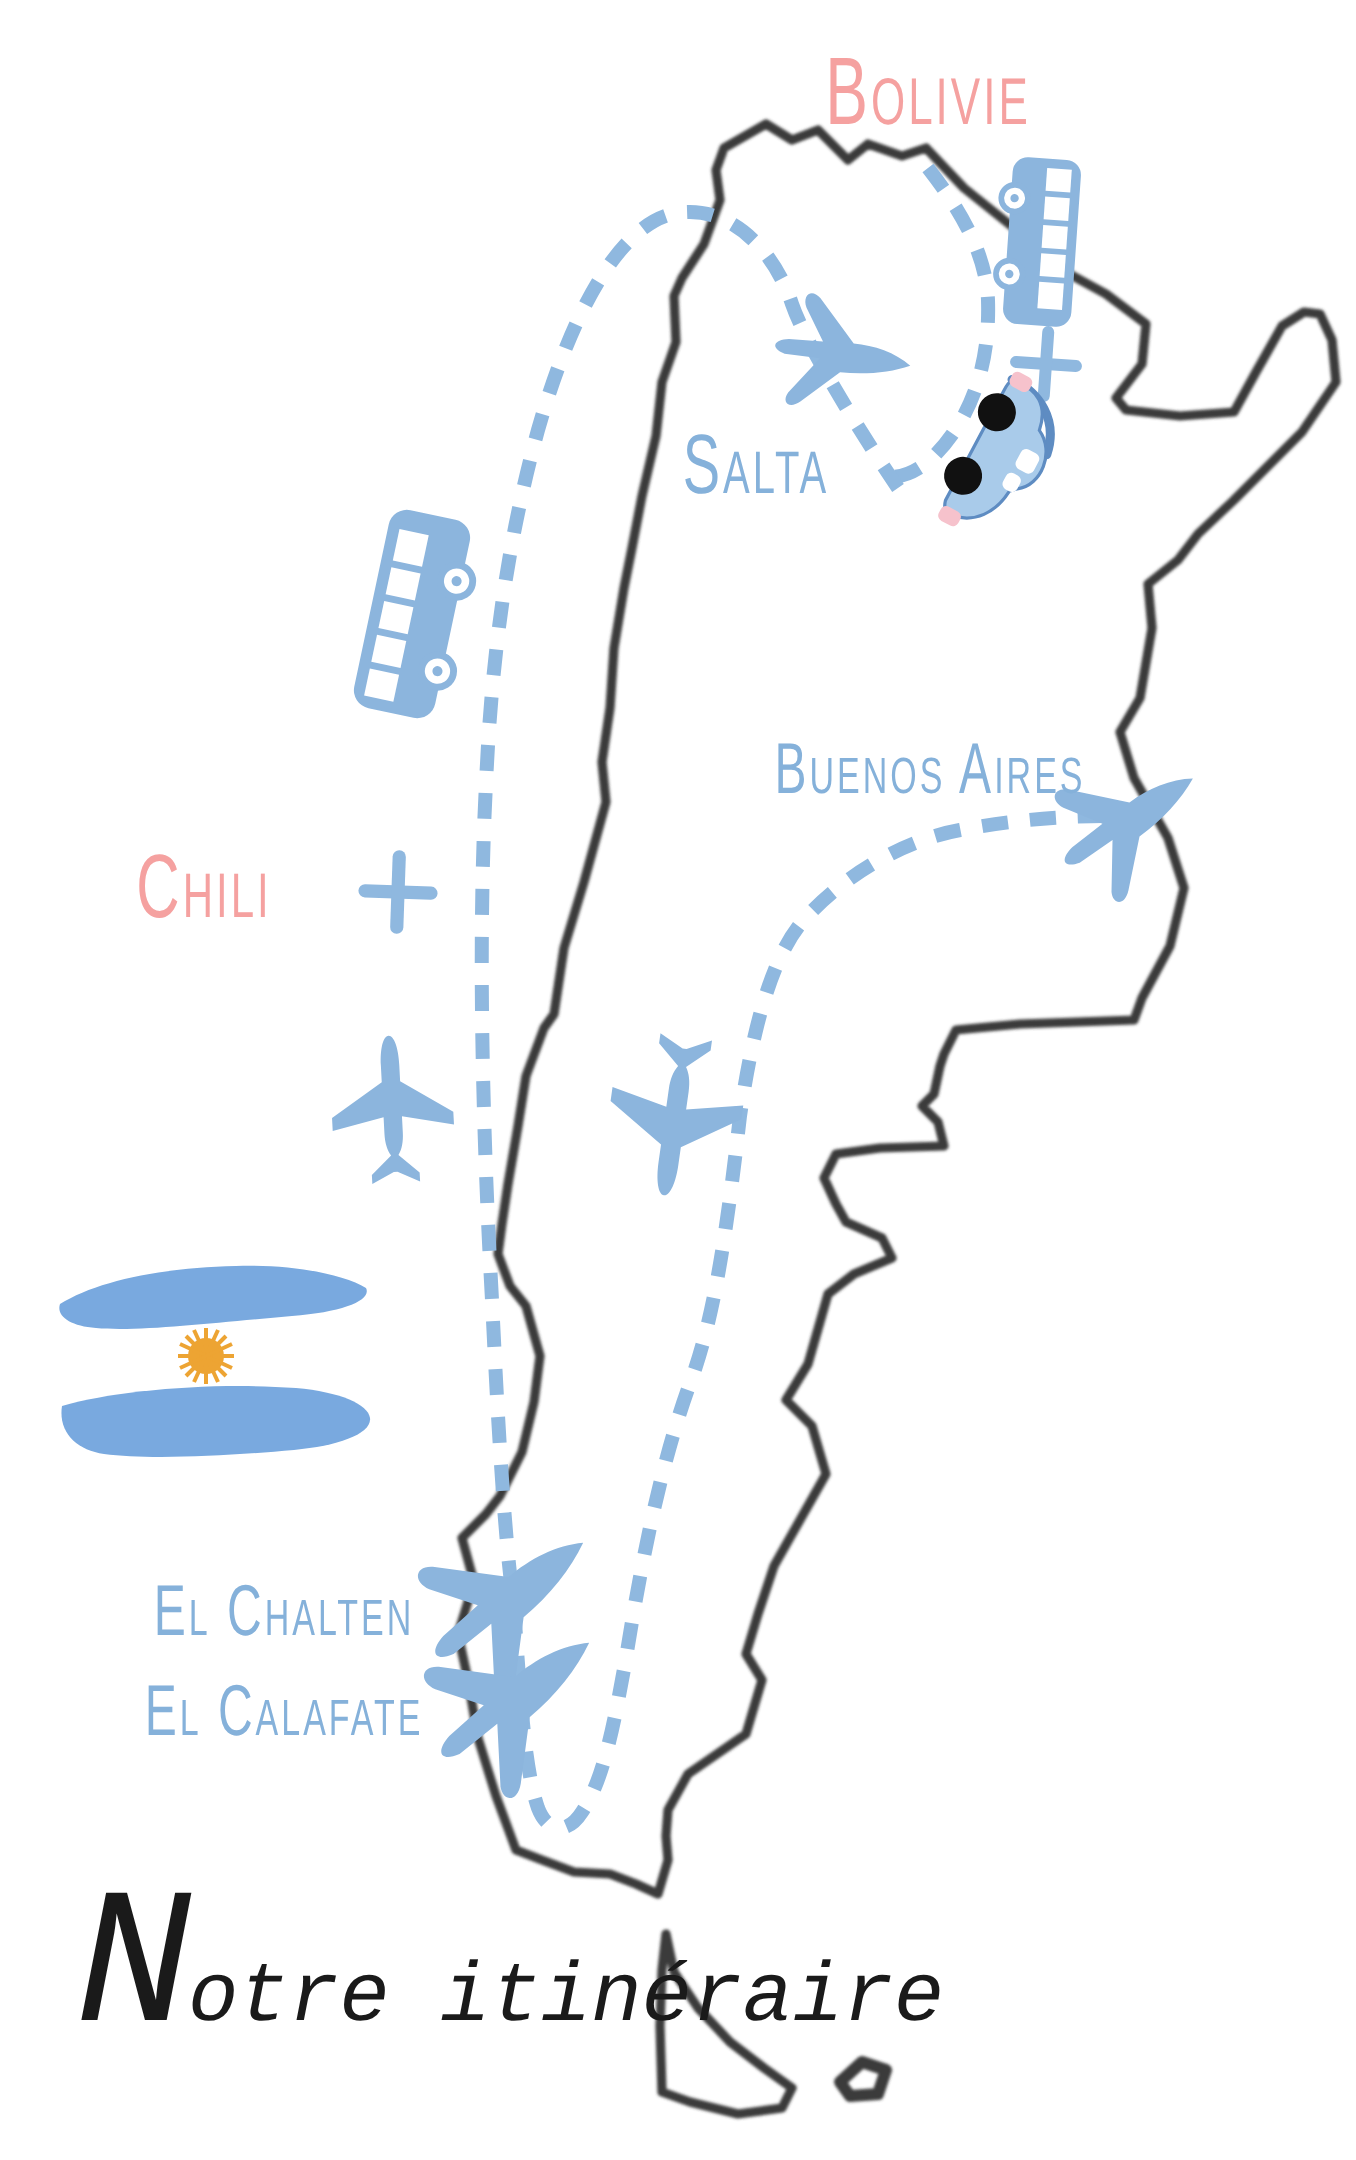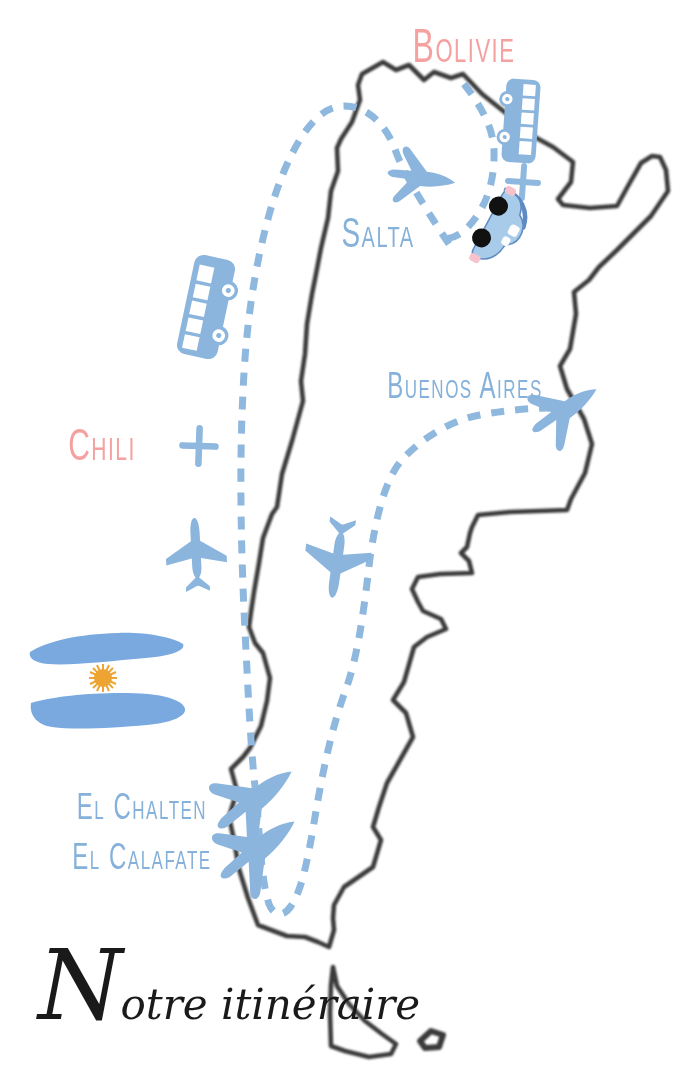--- a/index.html
+++ b/index.html
@@ -153,14 +153,14 @@
     </g>
   </svg>
 
   <div class="label pink fs32" style="left:464px;top:46px;">Bolivie</div>
   <div class="label fs28" style="left:378px;top:233px;">Salta</div>
   <div class="label fs24" style="left:465px;top:386px;">Buenos Aires</div>
   <div class="label pink fs30" style="left:102px;top:445px;">Chili</div>
   <div class="label fs24" style="left:142px;top:807px;">El Chalten</div>
   <div class="label fs24" style="left:142px;top:857px;">El Calafate</div>
 
-  <div class="script" style="left:38px;top:938px;">Notre itinéraire</div>
+  <div class="script" style="left:38px;top:938px;font-family:Liberation Mono, monospace;">Notre itinéraire</div>
 </div>
 
 </body></html>

